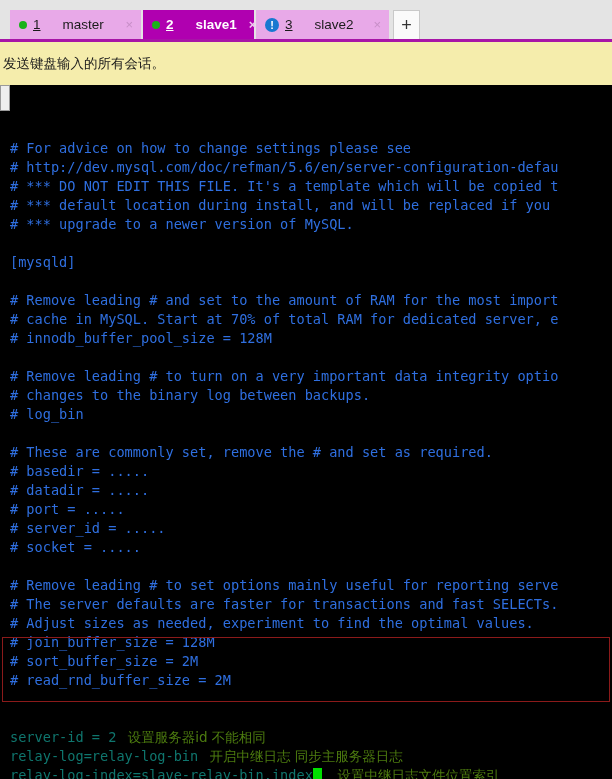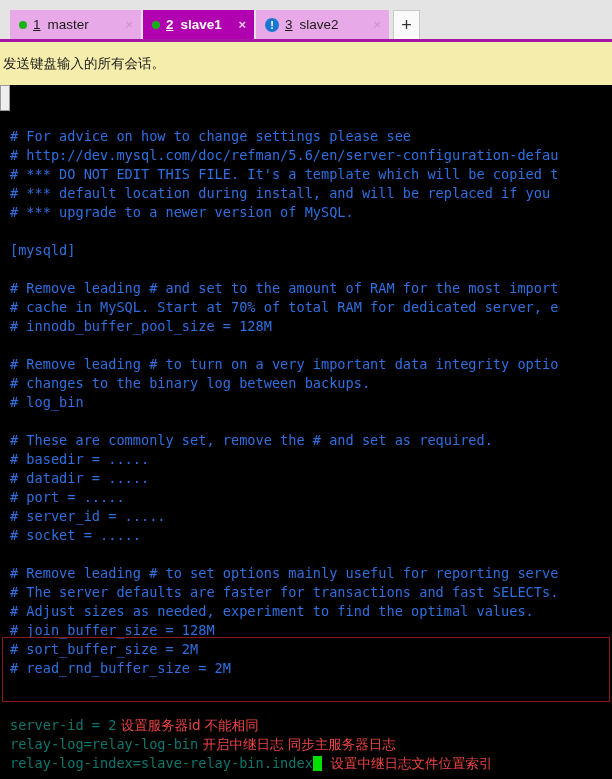--- a/index.html
+++ b/index.html
@@ -65,21 +65,21 @@
     border-radius: 50%;
     background: #1878d0;
     color: #fff;
     font-size: 11px;
     font-weight: bold;
     line-height: 14px;
     text-align: center;
     flex: 0 0 auto;
   }
   .tab-num { text-decoration: underline; }
-  .tab-label { margin-left: 1px; }
+  .tab-label { margin-left: 16px; }
   .tab-close {
     margin-left: auto;
     font-size: 13px;
     line-height: 1;
     color: #c78fc7;
     padding-left: 6px;
   }
   .tab.active .tab-close { color: #f0c8f0; }
   .tab-newbtn {
     width: 27px; height: 29px;
@@ -131,31 +131,31 @@
     height: 26px;
     background: #eeeeee;
     border: 1px solid #9a9a9a;
   }
 
   .screen {
     position: absolute;
     left: 10px; top: 0;
     width: 602px;
     height: 694px;
-    padding-top: 4px;
+    padding-top: 16px;
     font-family: "DejaVu Sans Mono", monospace;
     font-size: 13.6px;
     line-height: 19px;
     white-space: pre;
     letter-spacing: 0px;
   }
   .line { height: 19px; }
   .c-comment { color: #2f6fe0; }
   .c-brgreen { color: #0f766e; }
-  .c-white   { color: #ef4444; }
+  .c-white   { color: #4d7c0f; margin-left: 7px; }
 
   .cjk {
     font-family: "DejaVu Sans", sans-serif;
     font-size: 13.5px;
   }
   .cursor {
     display: inline-block;
     width: 9px;
     height: 15px;
     background: #00e000;

